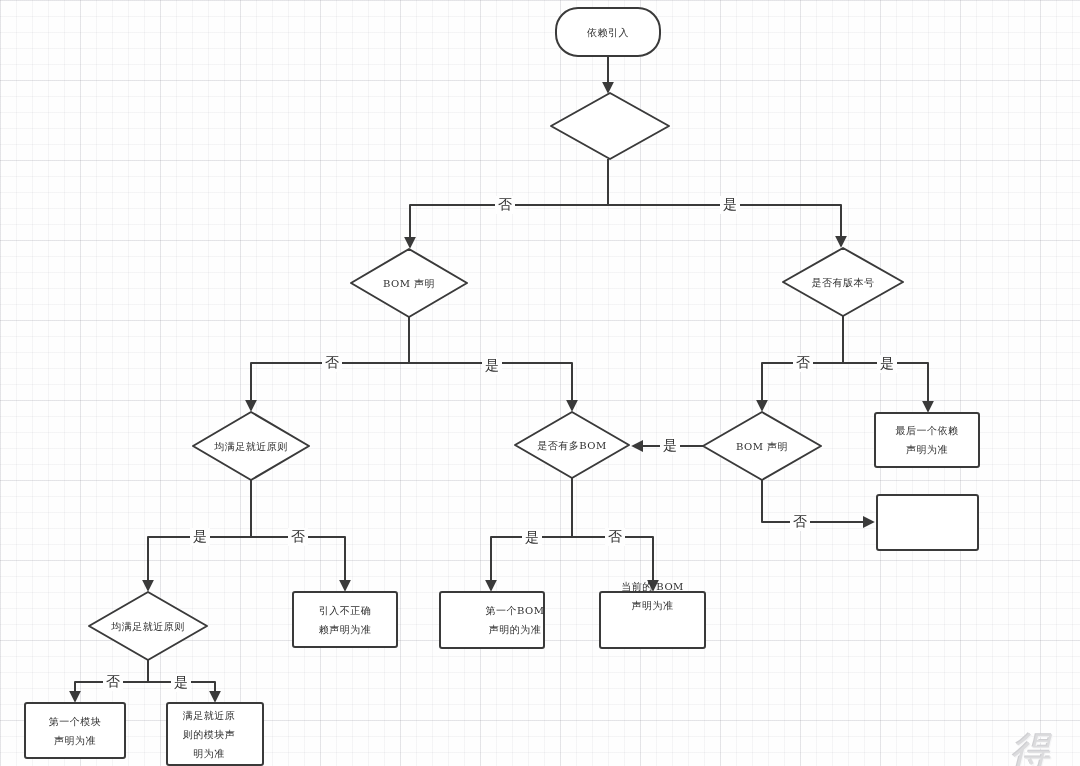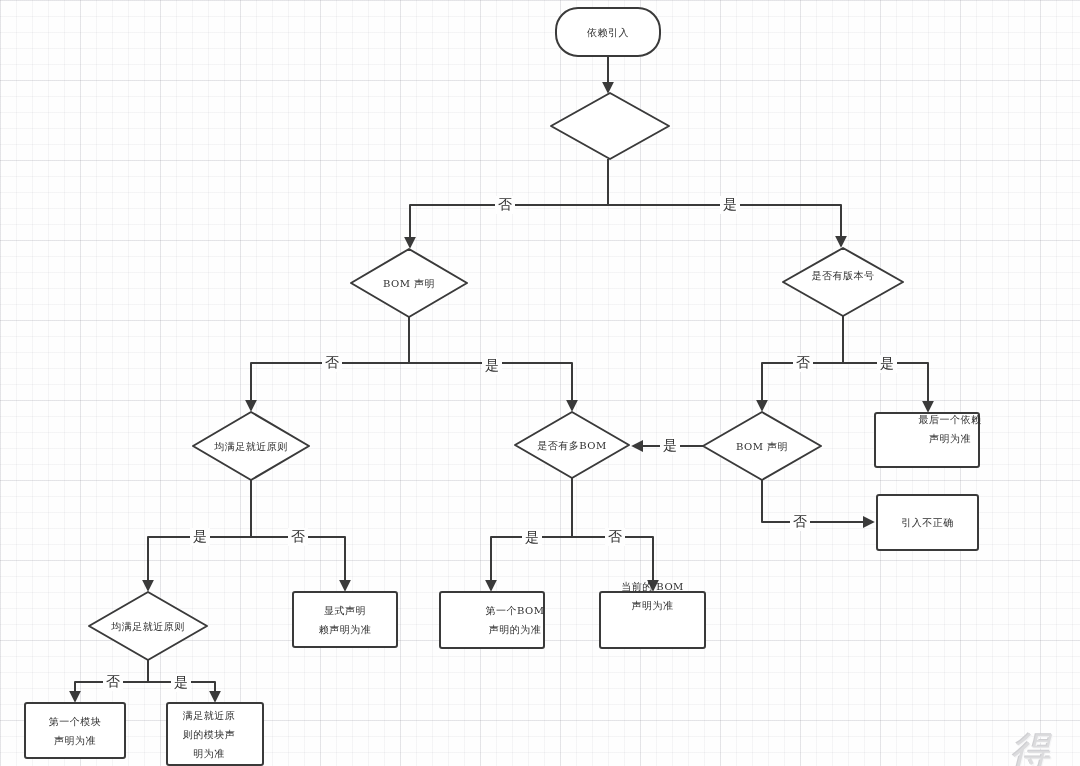--- a/index.html
+++ b/index.html
@@ -106,29 +106,28 @@
       <span class="edge-label" style="left: 670px; top: 446px;">是</span>
       <span class="edge-label" style="left: 800px; top: 522px;">否</span>
       <span class="edge-label" style="left: 200px; top: 537px;">是</span>
       <span class="edge-label" style="left: 298px; top: 537px;">否</span>
       <span class="edge-label" style="left: 532px; top: 538px;">是</span>
       <span class="edge-label" style="left: 615px; top: 537px;">否</span>
       <span class="edge-label" style="left: 113px; top: 682px;">否</span>
       <span class="edge-label" style="left: 181px; top: 683px;">是</span>
       <div class="node-label" style="left: 556px; top: 8px; width: 104px; height: 48px;">依赖引入</div>
       <div class="node-label" style="left: 351px; top: 249px; width: 116px; height: 68px;">BOM 声明</div>
-      <div class="node-label" style="left: 783px; top: 241px; width: 120px; height: 68px;">是否有版本号</div>
+      <div class="node-label" style="left: 783px; top: 248px; width: 120px; height: 68px;">是否有版本号</div>
       <div class="node-label" style="left: 193px; top: 412px; width: 116px; height: 68px;">均满足就近原则</div>
       <div class="node-label" style="left: 515px; top: 412px; width: 114px; height: 66px;">是否有多BOM</div>
       <div class="node-label" style="left: 703px; top: 412px; width: 118px; height: 68px;">BOM 声明</div>
-      <div class="node-label" style="left: 875px; top: 402px; width: 104px; height: 54px; margin-left: 23px;">最后一个依赖
+      <div class="node-label" style="left: 875px; top: 413px; width: 104px; height: 54px;">最后一个依赖
 声明为准</div>
-      <div class="node-label" style="left: 877px; top: 495px; width: 101px; height: 55px;">引入不正确</div>
       <div class="node-label" style="left: 89px; top: 592px; width: 118px; height: 68px;">均满足就近原则</div>
-      <div class="node-label" style="left: 293px; top: 592px; width: 104px; height: 55px;">显式声明
+      <div class="node-label" style="left: 293px; top: 592px; width: 104px; height: 55px;">引入不正确
 赖声明为准</div>
       <div class="node-label" style="left: 440px; top: 592px; width: 104px; height: 56px; margin-left: 23px;">第一个BOM
 声明的为准</div>
       <div class="node-label" style="left: 600px; top: 568px; width: 105px; height: 56px;">当前的 BOM
 声明为准</div>
       <div class="node-label" style="left: 25px; top: 703px; width: 100px; height: 55px; font-family: Liberation Serif, serif;">第一个模块
 声明为准</div>
       <div class="node-label" style="left: 167px; top: 703px; width: 84px; height: 62px;">满足就近原
 则的模块声
 明为准</div>

